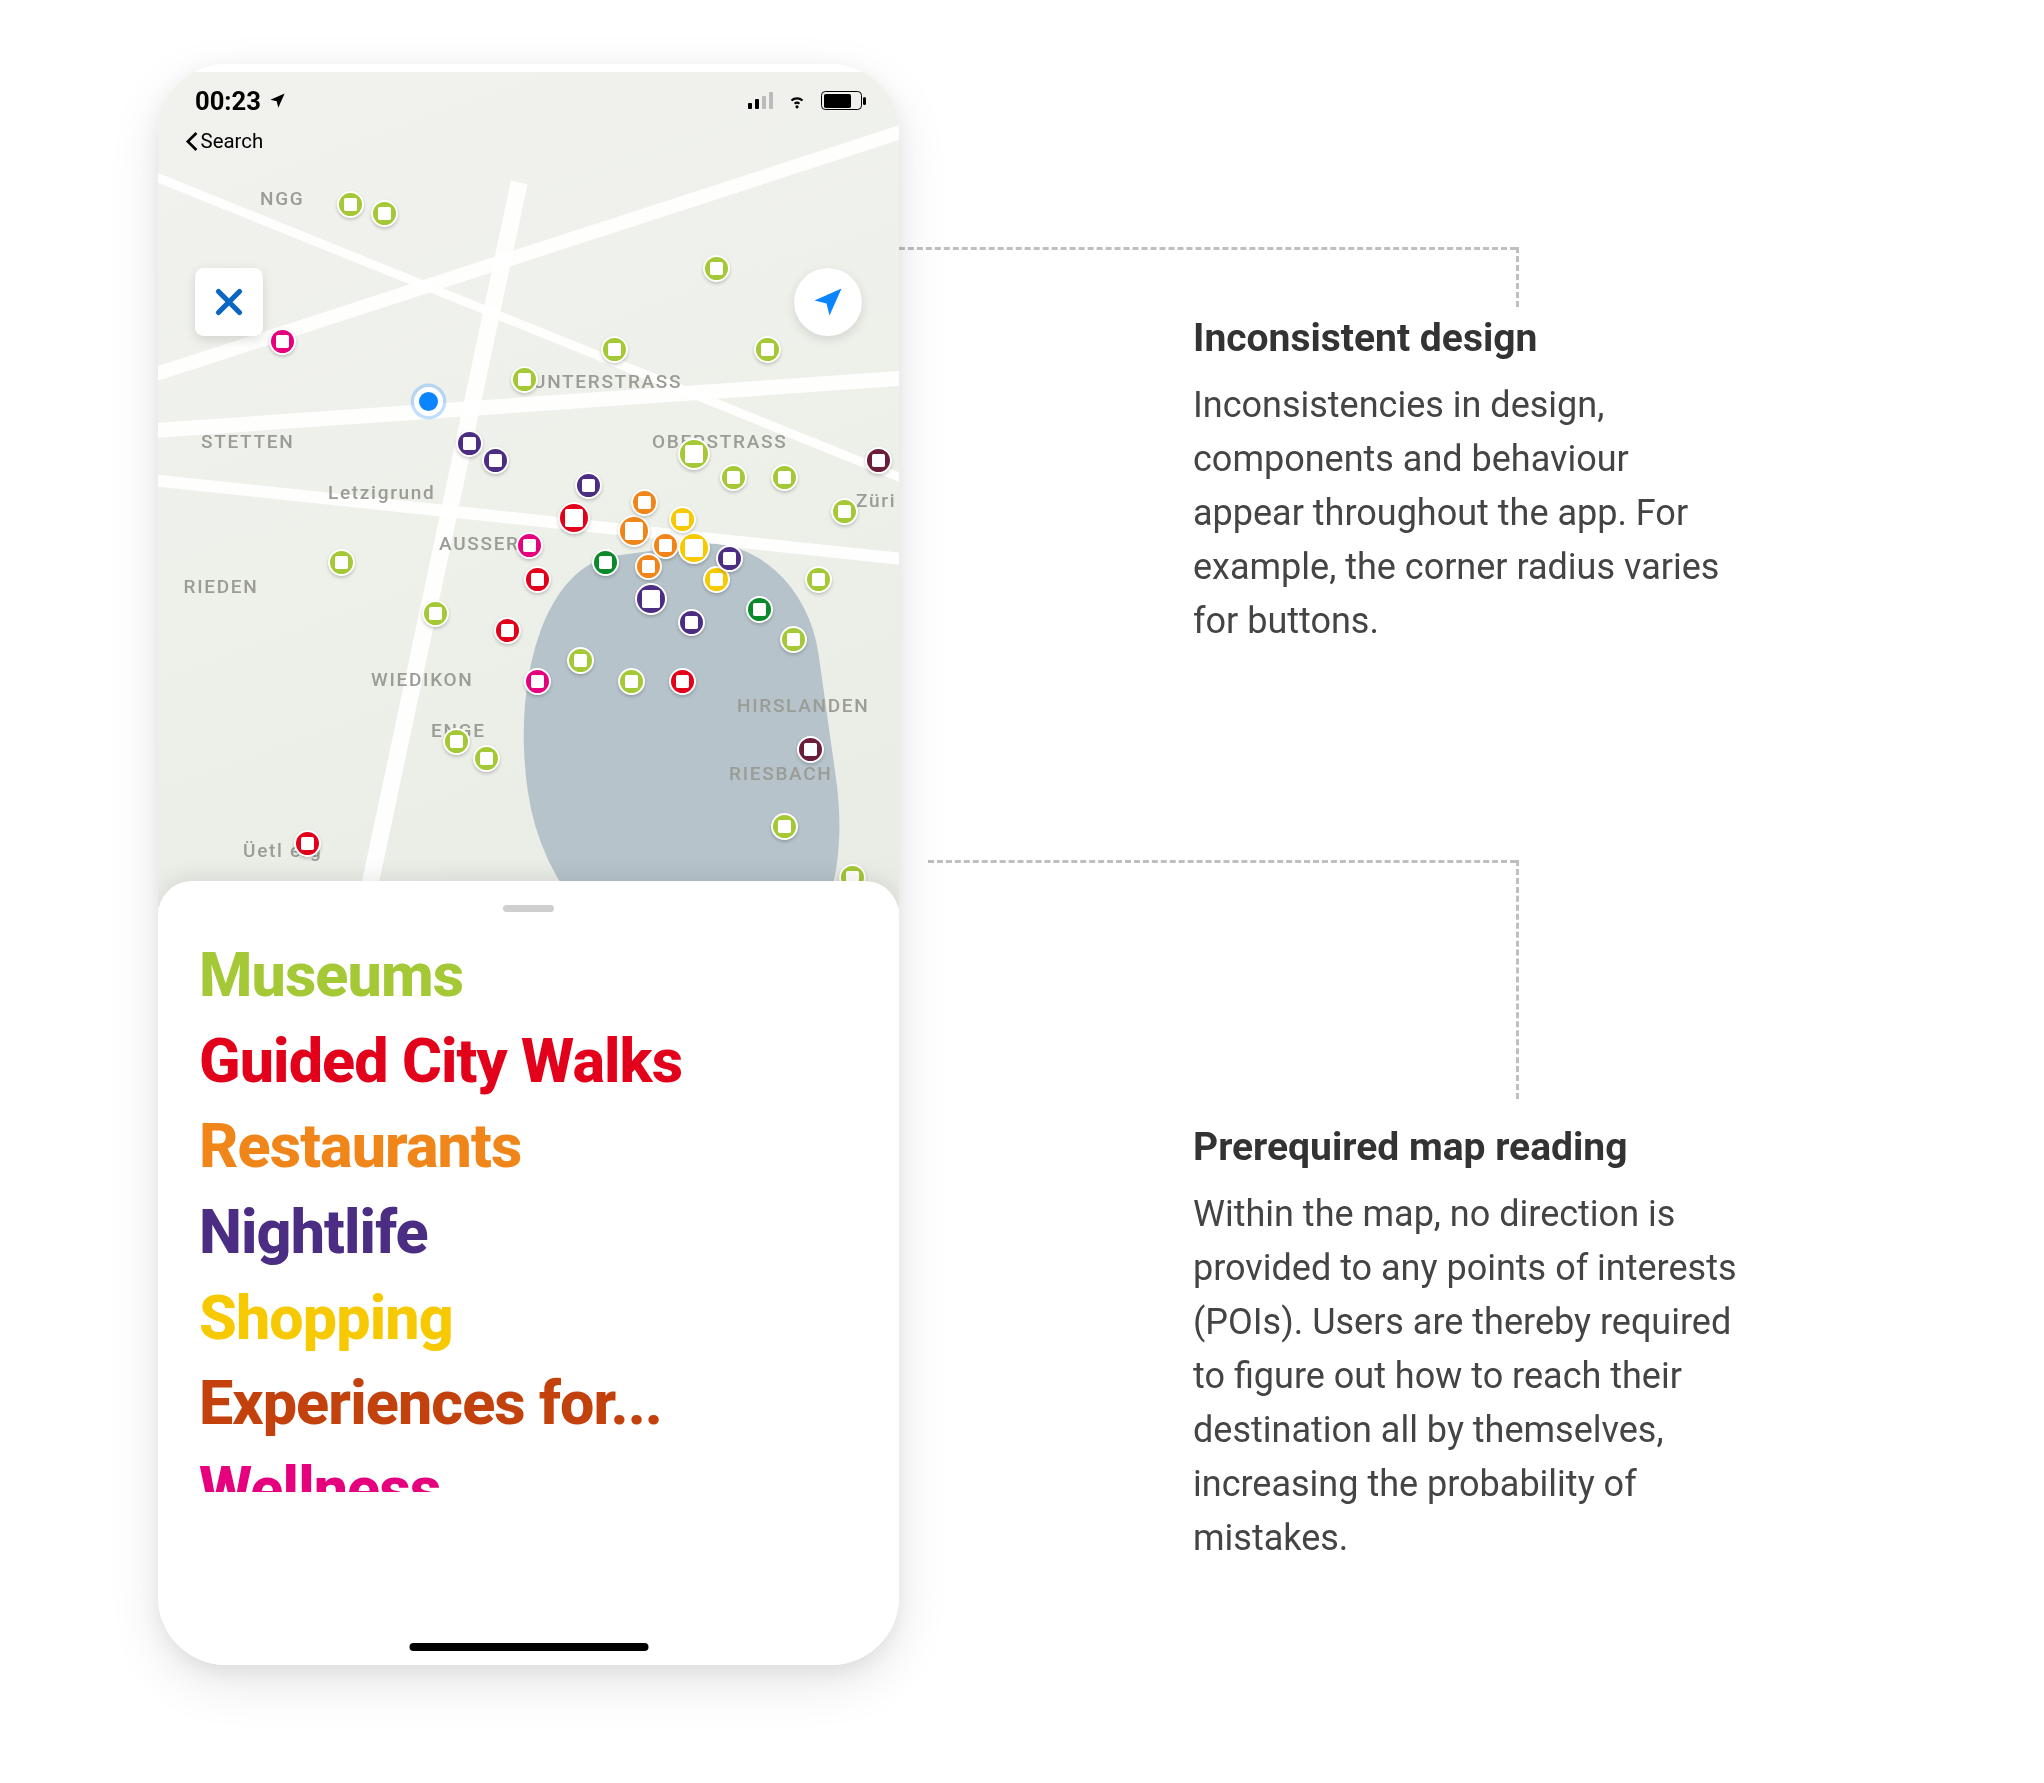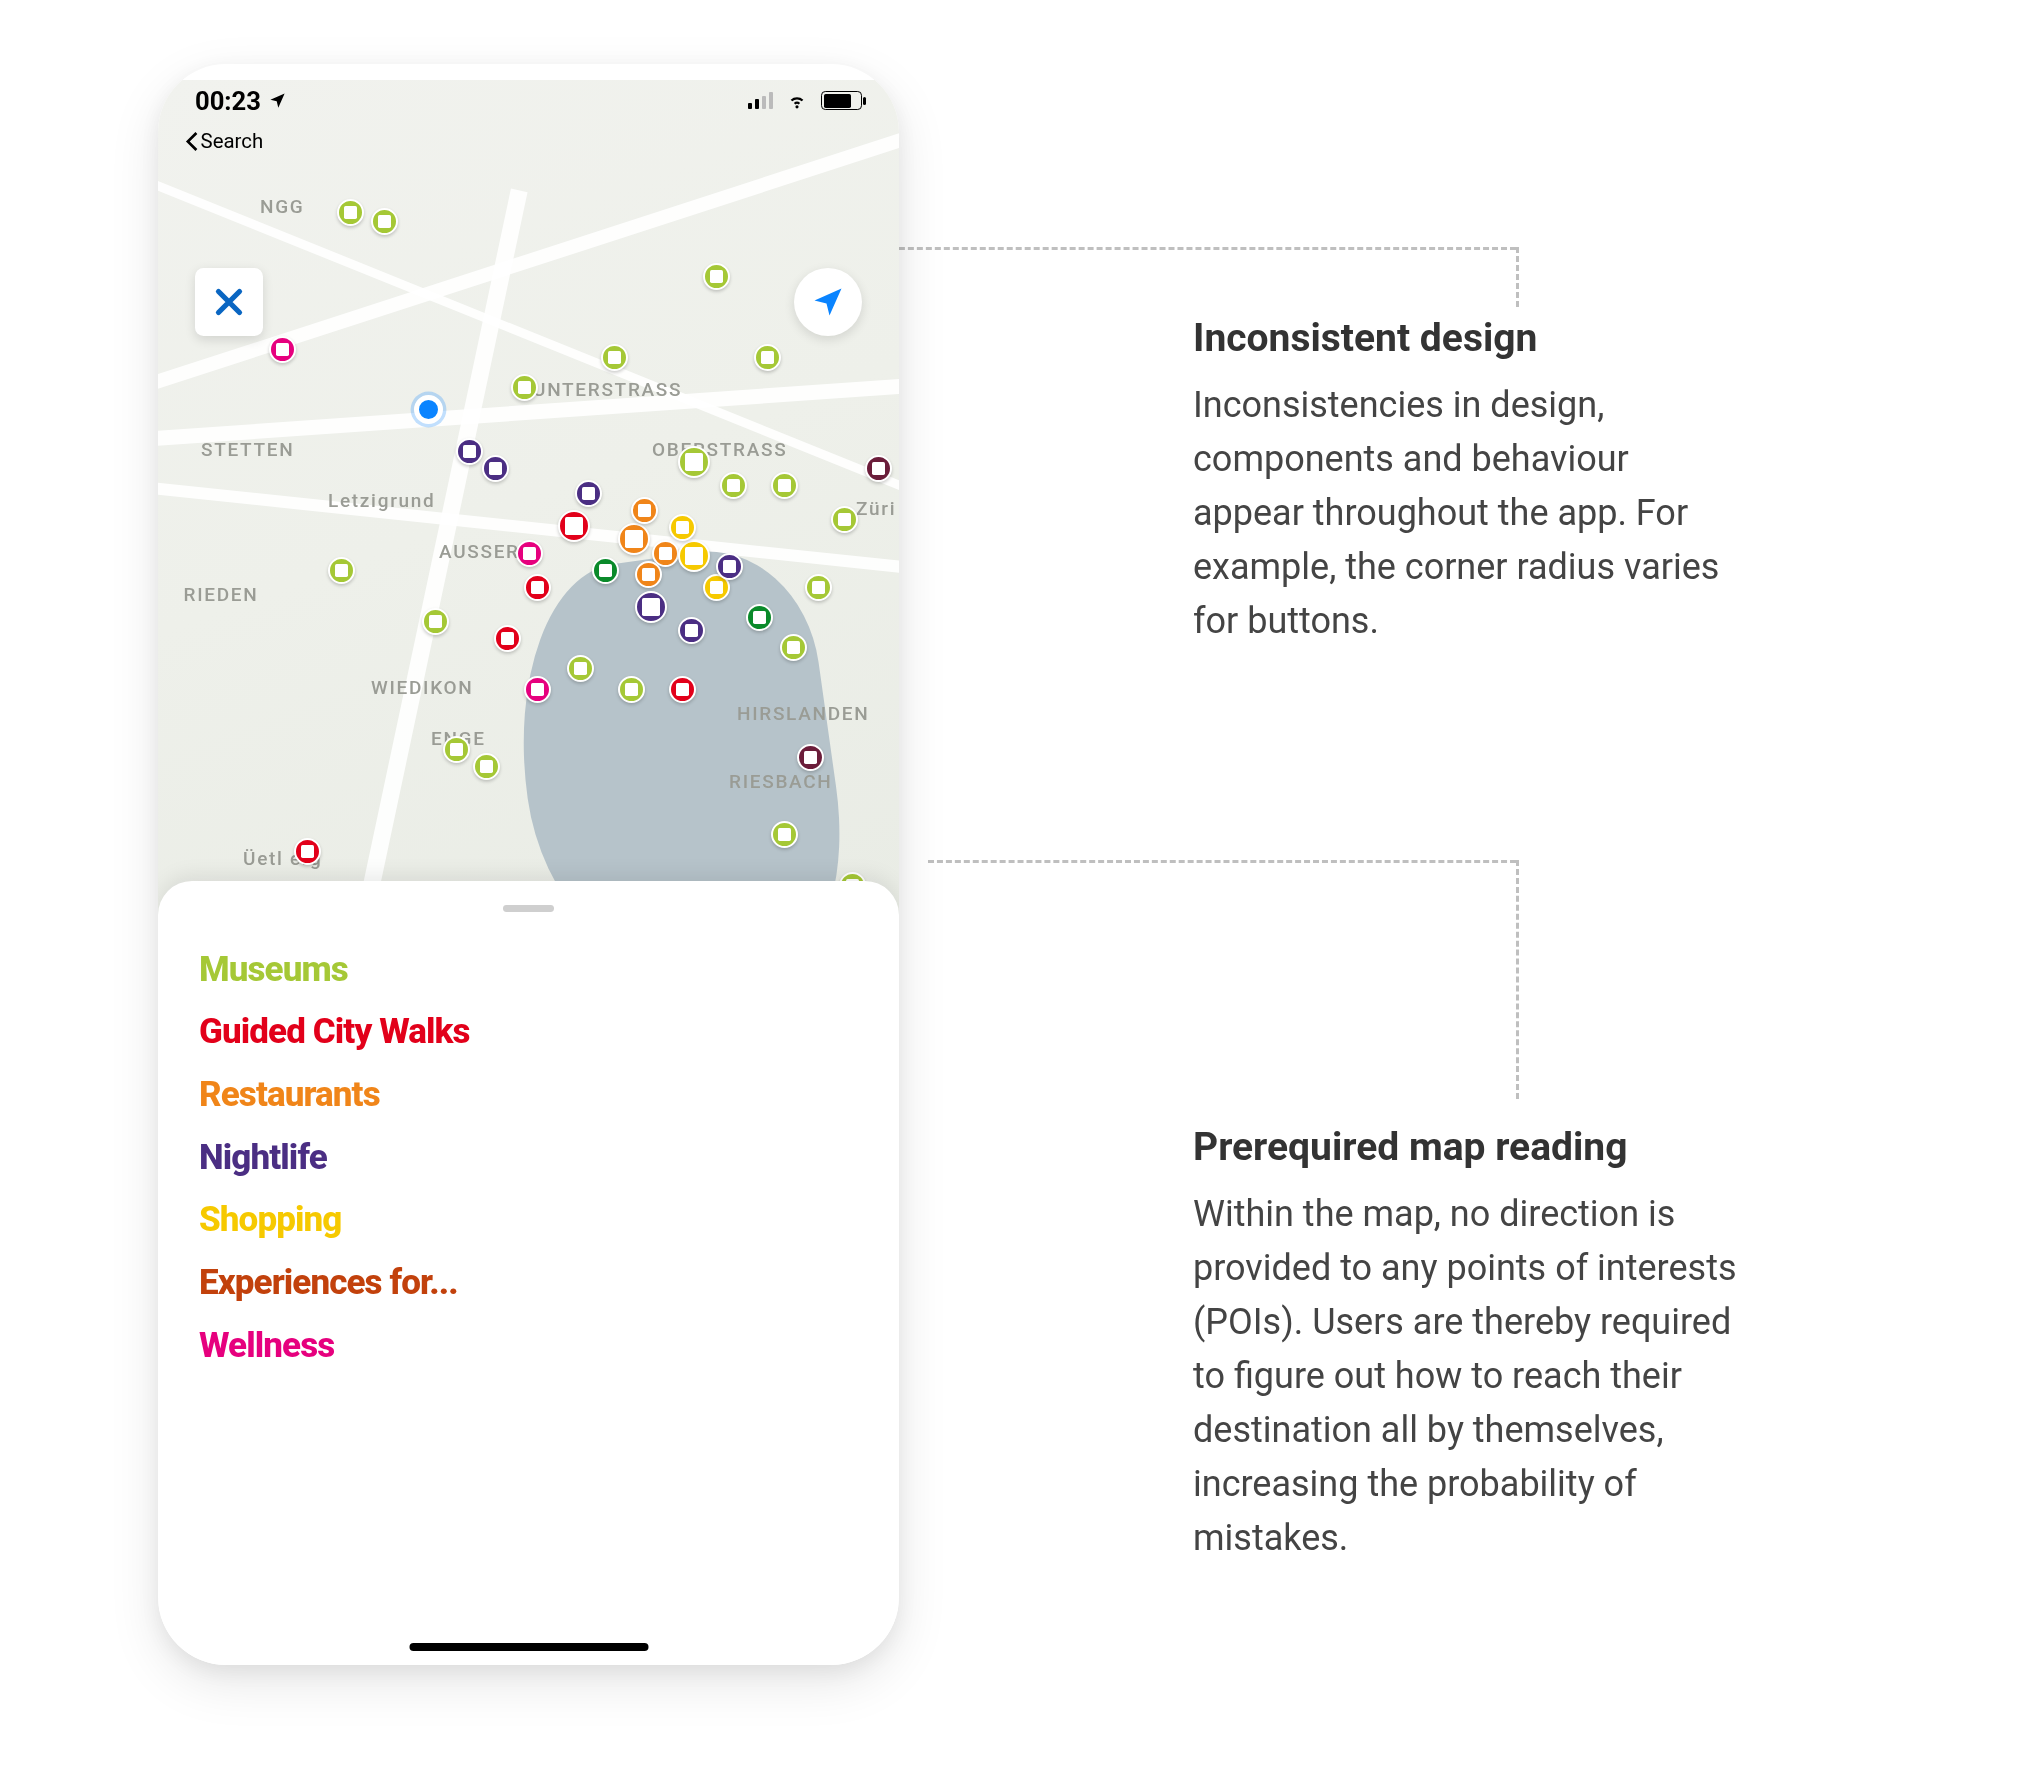--- a/index.html
+++ b/index.html
@@ -64,21 +64,21 @@
     color: #000;
     display:flex;
     align-items:center;
     gap:1.7px;
     z-index:50;
   }
 
   
   .map {
     position: absolute;
-    top: 16px; left:0; right:0;
+    top: 8px; left:0; right:0;
     height: 835px;
     background: linear-gradient(160deg,#f1f2ee 0%, #eef0ea 50%, #e9ece5 100%);
     overflow:hidden;
   }
   .lake {
     position:absolute;
     width: 307px; height: 409px;
     bottom:-51px; left: 366px;
     background:#b6c3ca;
     border-radius: 50% 45% 30% 60% / 70% 40% 50% 60%;
@@ -152,25 +152,24 @@
     box-shadow:0 -5.1px 20.4px rgba(0,0,0,0.08);
     z-index:60;
     padding: 24px 41px 0 41px;
   }
   .grabber{
     width:51px;height:6.8px;border-radius:3.4px;background:#cfcfcf;
     margin:0 auto 22px auto;
   }
   .cat-list { display:flex; flex-direction:column; gap:3.4px; }
   .cat-item {
-    font-size:35px;
+    font-size:61px;
     font-weight:800;
     line-height:1.35;
     letter-spacing:-0.9px;
-    margin-top:12px;
   }
   .cat-item.partial{
     overflow:hidden;
     height:44px;
   }
 
   .sheet-footer{
     position:absolute;
     left:0;right:0;bottom:44px;
     height:102px;

